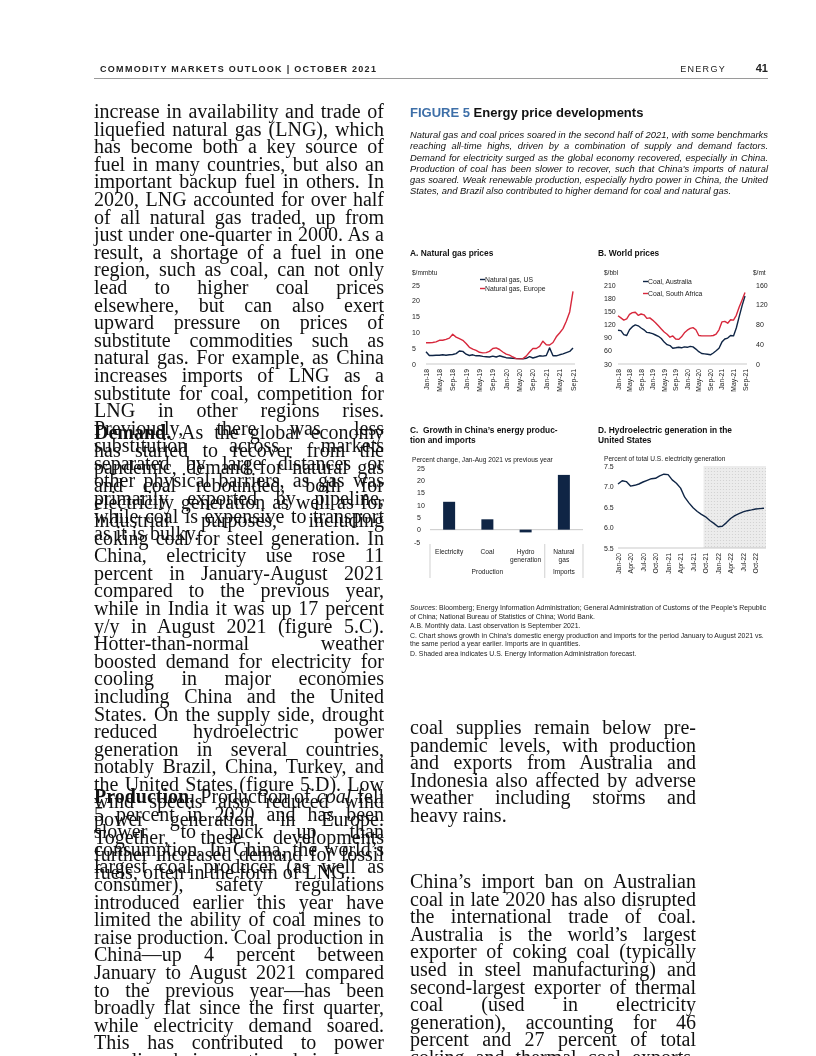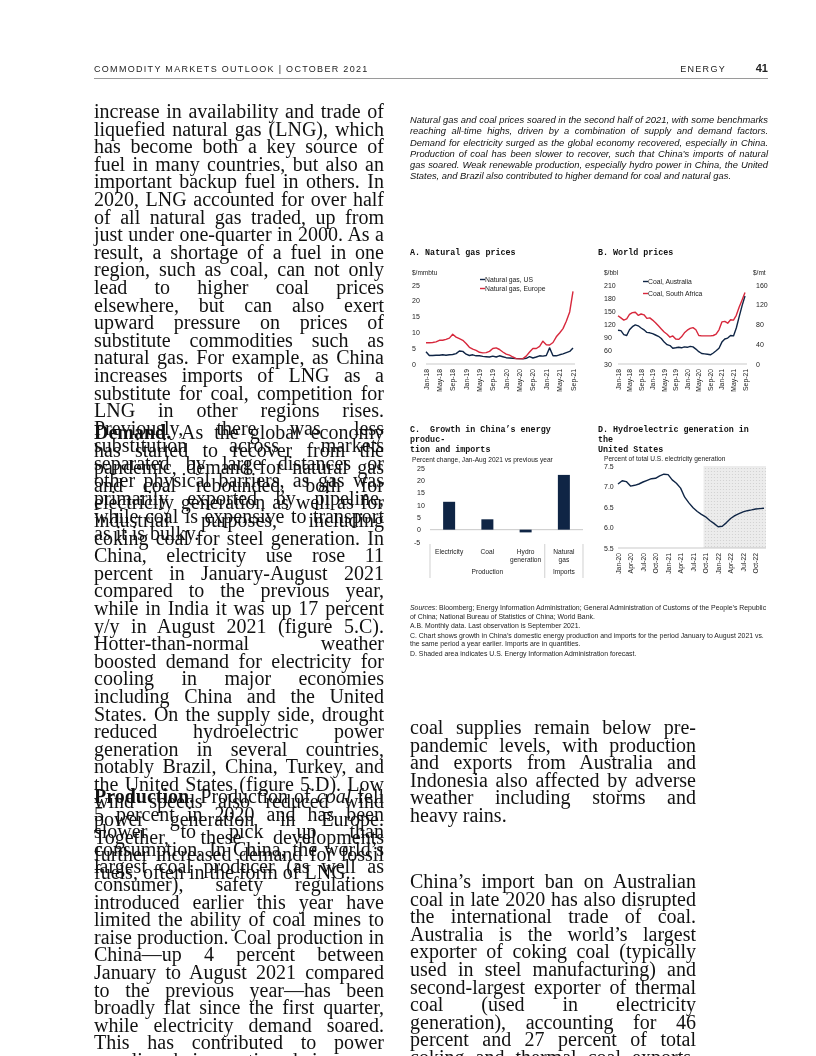--- a/index.html
+++ b/index.html
@@ -1,20 +1,20 @@
 <!DOCTYPE html>
 <html><head>
 <meta charset="utf-8">
 <style>
   * { box-sizing: border-box; margin: 0; padding: 0; }
   html, body { width: 816px; height: 1056px; background: #ffffff; }
   body { position: relative; font-family: "Liberation Serif", serif; color: #111; overflow: hidden; }
 
   .header { position: absolute; left: 94px; top: 62px; width: 674px; height: 16px; font-family: "Liberation Sans", sans-serif; font-size: 9px; letter-spacing: 1.3px; color: #222; }
-  .header .left { position: absolute; left: 0; top: 2px; }
+  .header .left { position: absolute; left: 6px; top: 2px; font-weight: bold; }
   .header .section { position: absolute; right: 42px; top: 2px; text-align: right; }
   .header .page { position: absolute; right: 0; top: 0px; font-weight: bold; font-size: 11px; letter-spacing: 0; }
   .header-rule { position: absolute; left: 94px; top: 78px; width: 674px; height: 1px; background: #9a9a9a; }
 
   .col { position: absolute; font-size: 20px; line-height: 17.6px; text-align: justify; }
   .col p { margin: 0; }
   .col-left { left: 94px; width: 290px; }
   .p1 { top: 103px; }
   .p2 { top: 424px; }
   .p3 { top: 788px; }
@@ -22,21 +22,21 @@
   .p4 { top: 719px; }
   .p5 { top: 826px; margin-top: 47px; }
   .b { font-weight: bold; }
   .i { font-style: italic; }
 
   .fig { position: absolute; left: 410px; top: 105px; width: 358px; font-family: "Liberation Sans", sans-serif; }
   .fig-title { font-size: 13px; font-weight: bold; color: #111; }
   .fig-title .num { color: #3e6fa8; }
   .fig-sub { margin-top: 9px; font-size: 9.4px; line-height: 11.3px; font-style: italic; color: #111; text-align: justify; }
 
-  .panel-title { position: absolute; font-family: Liberation Mono, monospace; font-size: 8.4px; font-weight: bold; line-height: 10px; color: #111; }
+  .panel-title { position: absolute; font-family: Liberation Sans, sans-serif; font-size: 8.4px; font-weight: bold; line-height: 10px; color: #111; }
   svg.chart { position: absolute; overflow: visible; }
   svg text { font-family: "Liberation Sans", sans-serif; fill: #222; }
 
   .notes { position: absolute; left: 410px; top: 604px; width: 358px; font-family: "Liberation Sans", sans-serif; font-size: 6.9px; line-height: 8.6px; color: #222; }
   .notes div { margin-bottom: 1px; }
 </style>
 </head>
 <body>
 
 <div class="header">
@@ -57,20 +57,24 @@
 </div>
 
 <div class="col col-right p4">
   <p>coal supplies remain below pre-pandemic levels, with production and exports from Australia and Indonesia also affected by adverse weather including storms and heavy rains.</p>
 </div>
 <div class="col col-right p5">
   <p>China’s import ban on Australian coal in late 2020 has also disrupted the international trade of coal. Australia is the world’s largest exporter of coking coal (typically used in steel manufacturing) and second-largest exporter of thermal coal (used in electricity generation), accounting for 46 percent and 27 percent of total coking and thermal coal exports, respectively, in 2019. The ban has resulted in significant trade diversion, with China importing more from other coal-</p>
 </div>
 
 <div class="fig">
+  <div class="fig-title">
+    <span class="num">FIGURE 5</span>
+    <span>Energy price developments</span>
+  </div>
   <div class="fig-sub">Natural gas and coal prices soared in the second half of 2021, with some benchmarks reaching all-time highs, driven by a combination of supply and demand factors. Demand for electricity surged as the global economy recovered, especially in China. Production of coal has been slower to recover, such that China’s imports of natural gas soared. Weak renewable production, especially hydro power in China, the United States, and Brazil also contributed to higher demand for coal and natural gas.</div>
 </div>
 
 <div class="panel-title" style="left:410px; top:248px;">A. Natural gas prices</div>
 <div class="panel-title" style="left:598px; top:248px;">B. World prices</div>
 <div class="panel-title" style="left:410px; top:425px; width:175px;">C.&nbsp; Growth in China’s energy produc-<br>tion and imports</div>
 <div class="panel-title" style="left:598px; top:425px; width:170px;">D. Hydroelectric generation in the<br>United States</div>
 
 <svg class="chart" id="chartA" style="left:400px; top:262px;" width="190" height="150">
     <line x1="26" x2="175" y1="102" y2="102" stroke="#bbbbbb" stroke-width="0.8"></line>

